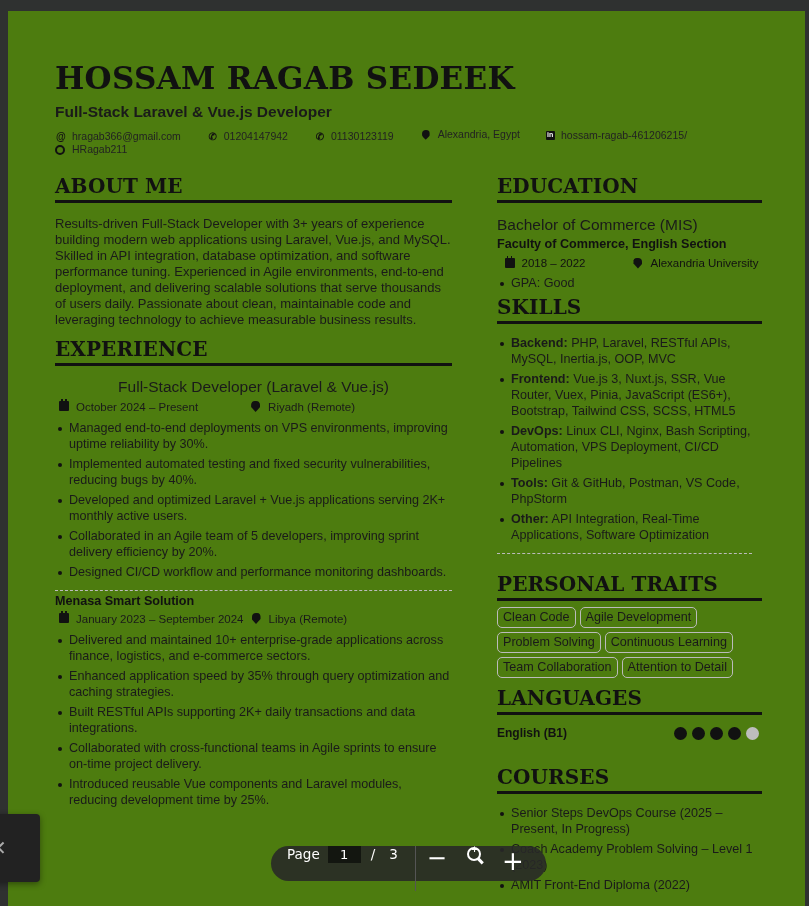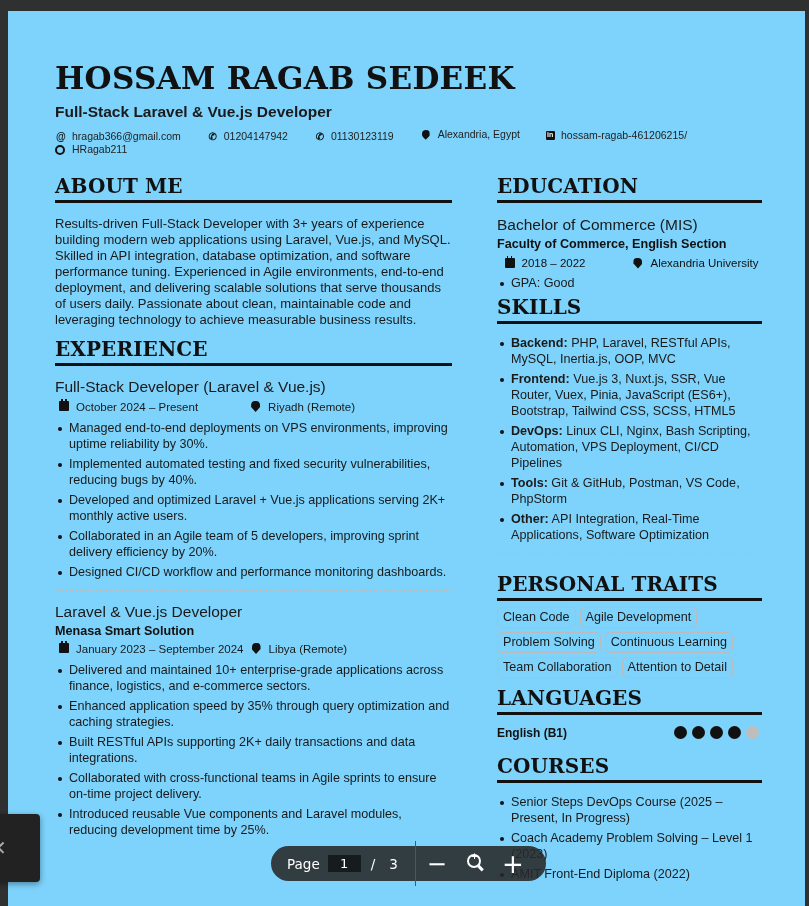--- a/index.html
+++ b/index.html
@@ -1,41 +1,41 @@
 <!DOCTYPE html>
 <html><head>
 <meta charset="utf-8">
 <style>
   * { box-sizing: border-box; margin: 0; padding: 0; }
   html, body { width: 809px; height: 906px; overflow: hidden; background: #2f3130; }
   body { position: relative; font-family: "Liberation Sans", sans-serif; color: #111; }
 
   .viewer { position: absolute; left: 0; top: 0; width: 809px; height: 906px; background: #2f3130; }
-  .page { position: absolute; left: 8px; top: 11px; width: 797px; height: 895px; background: #7dd3fc; overflow: hidden; }
+  .page { position: absolute; left: 8px; top: 11px; width: 797px; height: 895px; background: #4d7c0f; overflow: hidden; }
 
   
   .name { position: absolute; left: 47px; top: 49px; font-family: "DejaVu Serif", serif; font-weight: 700; font-size: 31px; letter-spacing: 0.3px; color: #111; white-space: nowrap; }
   .headline { position: absolute; left: 47px; top: 92px; font-size: 15.5px; font-weight: 700; color: #1a1a1a; white-space: nowrap; }
   .contacts { position: absolute; left: 47px; top: 117px; width: 700px; font-size: 10.5px; color: #222; line-height: 13.5px; }
   .contact { display: inline-flex; align-items: center; margin-right: 26px; white-space: nowrap; }
   .contact .ic { display: inline-block; width: 12px; margin-right: 5px; font-size: 10px; text-align: center; color: #111; font-weight: 700; }
   .ic-pin { display: inline-block; width: 8px; height: 10px; background: #111; border-radius: 50% 50% 50% 50% / 40% 40% 60% 60%; clip-path: polygon(0 0,100% 0,100% 60%,50% 100%,0 60%); margin-right: 8px; margin-left: 2px; }
   .ic-li { display: inline-block; width: 9px; height: 9px; background: #111; border-radius: 1px; margin-right: 6px; position: relative; }
   .ic-li::after { content: "in"; position: absolute; left: 1px; top: -3px; font-size: 7px; color: #fff; font-weight: 700; }
   .ic-gh { display: inline-block; width: 10px; height: 10px; border: 2px solid #111; border-radius: 50%; margin-right: 7px; }
 
   
   .sec-title { font-family: "DejaVu Serif", serif; font-weight: 700; font-size: 20px; color: #111; letter-spacing: 0.1px; padding-bottom: 2px; border-bottom: 3px solid #111; white-space: nowrap; }
 
   .col-left { position: absolute; left: 47px; width: 397px; }
   .col-right { position: absolute; left: 489px; width: 265px; }
 
   .about-text { font-size: 13px; line-height: 16px; color: #1a1a1a; margin-top: 13px; }
 
-  .job-title { font-size: 15.5px; color: #1a1a1a; margin-top: 12px; }
+  .job-title { font-size: 15.5px; color: #1a1a1a; margin-top: 12px; text-align: center; }
   .job-company { font-size: 12.6px; font-weight: 700; margin-top: 3px; color: #111; }
   .job-meta { font-size: 11.5px; display: flex; align-items: flex-start; margin-top: 5px; color: #1a1a1a; }
   .cal { display: inline-block; width: 10px; height: 10px; background: #111; border-radius: 1px; margin: 0 7px 0 4px; position: relative; }
   .cal::before { content: ""; position: absolute; left: 2px; top: -2px; width: 1.5px; height: 3px; background: #111; box-shadow: 4px 0 0 #111; }
   .job-meta .pin { display: inline-block; width: 9px; height: 11px; background: #111; clip-path: polygon(15% 0,85% 0,100% 25%,100% 55%,50% 100%,0 55%,0 25%); border-radius: 4px; margin-right: 8px; }
   .gap1 { display: inline-block; width: 53px; }
   .gap2 { display: inline-block; width: 8px; }
 
   ul.bullets { list-style: none; margin-top: 7px; }
   ul.bullets li { position: relative; padding-left: 14px; font-size: 12.6px; line-height: 16px; color: #1a1a1a; margin-bottom: 4px; }
@@ -47,31 +47,31 @@
   .edu-degree { font-size: 15.5px; color: #1a1a1a; margin-top: 13px; }
   .edu-faculty { font-size: 12.6px; font-weight: 700; margin-top: 3px; }
   .edu-meta { font-size: 11.5px; display: flex; align-items: center; margin-top: 6px; justify-content: center; }
   .edu-gap { display: inline-block; width: 48px; }
 
   .skill-label { font-weight: 700; }
 
   .traits { display: flex; flex-wrap: wrap; margin-top: 6px; gap: 4px 4px; }
   .trait { font-size: 12.6px; border: 1px solid #bbb; border-radius: 5px; padding: 2px 5px; line-height: 15px; color: #1a1a1a; white-space: nowrap; }
 
-  .lang-row { display: flex; justify-content: space-between; align-items: flex-start; margin-top: 11px; }
+  .lang-row { display: flex; justify-content: space-between; align-items: flex-end; margin-top: 11px; }
   .lang-name { font-size: 12px; font-weight: 700; }
   .dots { display: flex; gap: 5px; margin-right: 3px; }
   .dot { width: 13px; height: 13px; border-radius: 50%; background: #111; }
   .dot.off { background: #bdbdbd; }
 
   
   .toast { position: absolute; left: -10px; top: 814px; width: 50px; height: 68px; background: #222; border-radius: 4px; box-shadow: 0 2px 6px rgba(0,0,0,0.4); }
   .toast .x { position: absolute; left: 0px; top: 22px; font-size: 20px; color: #aaa; font-family: "DejaVu Sans", sans-serif; }
 
-  .pdf-bar { position: absolute; left: 271px; top: 846px; width: 275px; height: 35px; background: rgba(40,40,40,0.88); border-radius: 23px; display: flex; align-items: center; color: #fff; font-size: 14px; }
+  .pdf-bar { position: absolute; left: 271px; top: 846px; width: 275px; height: 35px; background: rgba(40,40,40,0.88); border-radius: 23px; display: flex; align-items: flex-start; color: #fff; font-size: 14px; }
   .pdf-bar .lbl { margin-left: 16px; font-family: "DejaVu Sans", sans-serif; font-size: 13.5px; }
   .pdf-bar .pg-input { margin-left: 8px; width: 33px; height: 17px; background: rgba(0,0,0,0.55); color: #fff; text-align: center; font-size: 13px; line-height: 17px; font-family: "DejaVu Sans", sans-serif; }
   .pdf-bar .sep { margin-left: 10px; font-family: "DejaVu Sans", sans-serif; font-size: 13.5px; }
   .pdf-bar .total { margin-left: 14px; font-family: "DejaVu Sans", sans-serif; font-size: 13.5px; }
   .pdf-bar .divider { margin-left: 17px; width: 1px; height: 45px; background: #555; }
   .pdf-bar .btn { width: 30px; text-align: center; color: #fff; font-family: "DejaVu Sans", sans-serif; cursor: pointer; }
   .pdf-bar .minus { margin-left: 6px; font-size: 24px; line-height: 24px; }
   .pdf-bar .zoomi { margin-left: 8px; font-size: 18px; }
   .pdf-bar .plus { margin-left: 8px; font-size: 26px; }
   .mag { display: inline-block; position: relative; width: 18px; height: 18px; }
@@ -134,21 +134,20 @@
             <li>Implemented automated testing and fixed security vulnerabilities, reducing bugs by 40%.</li>
             <li>Developed and optimized Laravel + Vue.js applications serving 2K+ monthly active users.</li>
             <li>Collaborated in an Agile team of 5 developers, improving sprint delivery efficiency by 20%.</li>
             <li>Designed CI/CD workflow and performance monitoring dashboards.</li>
           </ul>
         </div>
 
         <div class="dash-sep"></div>
 
         <div>
-          <div class="job-title">Laravel &amp; Vue.js Developer</div>
           <div class="job-company">Menasa Smart Solution</div>
           <div class="job-meta">
             <span class="cal"></span>
             <span>January 2023 – September 2024</span>
             <span class="gap2"></span>
             <span class="pin"></span>
             <span>Libya (Remote)</span>
           </div>
           <ul class="bullets">
             <li>Delivered and maintained 10+ enterprise-grade applications across finance, logistics, and e-commerce sectors.</li>
@@ -209,21 +208,21 @@
           <span class="dots" id="lang-dots">
               <span class="dot"></span>
               <span class="dot"></span>
               <span class="dot"></span>
               <span class="dot"></span>
               <span class="dot off"></span>
             </span>
         </div>
       </section>
 
-      <section style="margin-top:14px;">
+      <section style="margin-top:25px;">
         <div class="sec-title">COURSES</div>
         <ul class="bullets" style="margin-top:11px;">
           <li>Senior Steps DevOps Course (2025 – Present, In Progress)</li>
           <li>Coach Academy Problem Solving – Level 1 (2023)</li>
           <li>AMIT Front-End Diploma (2022)</li>
         </ul>
       </section>
     </div>
   </div>
 

